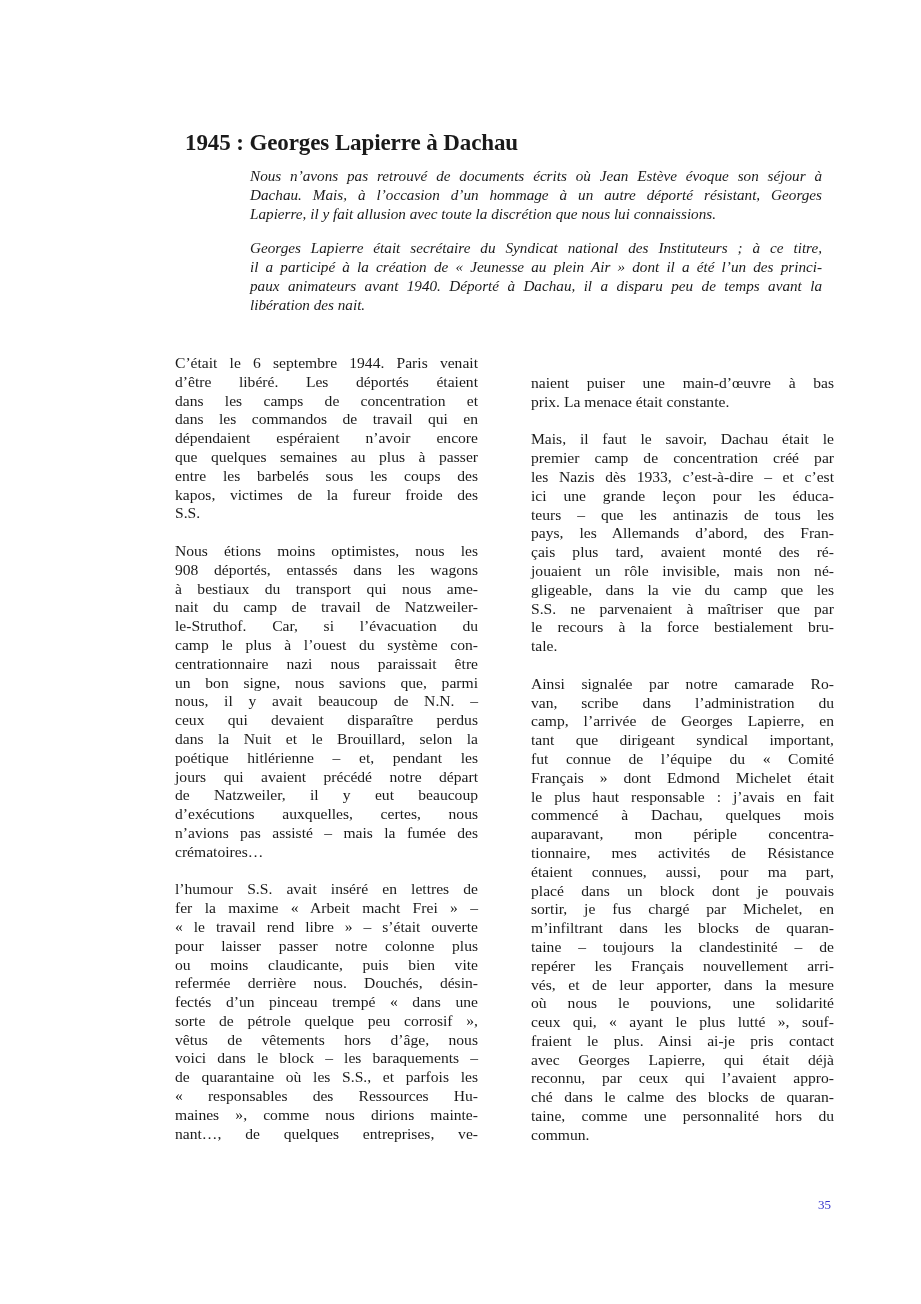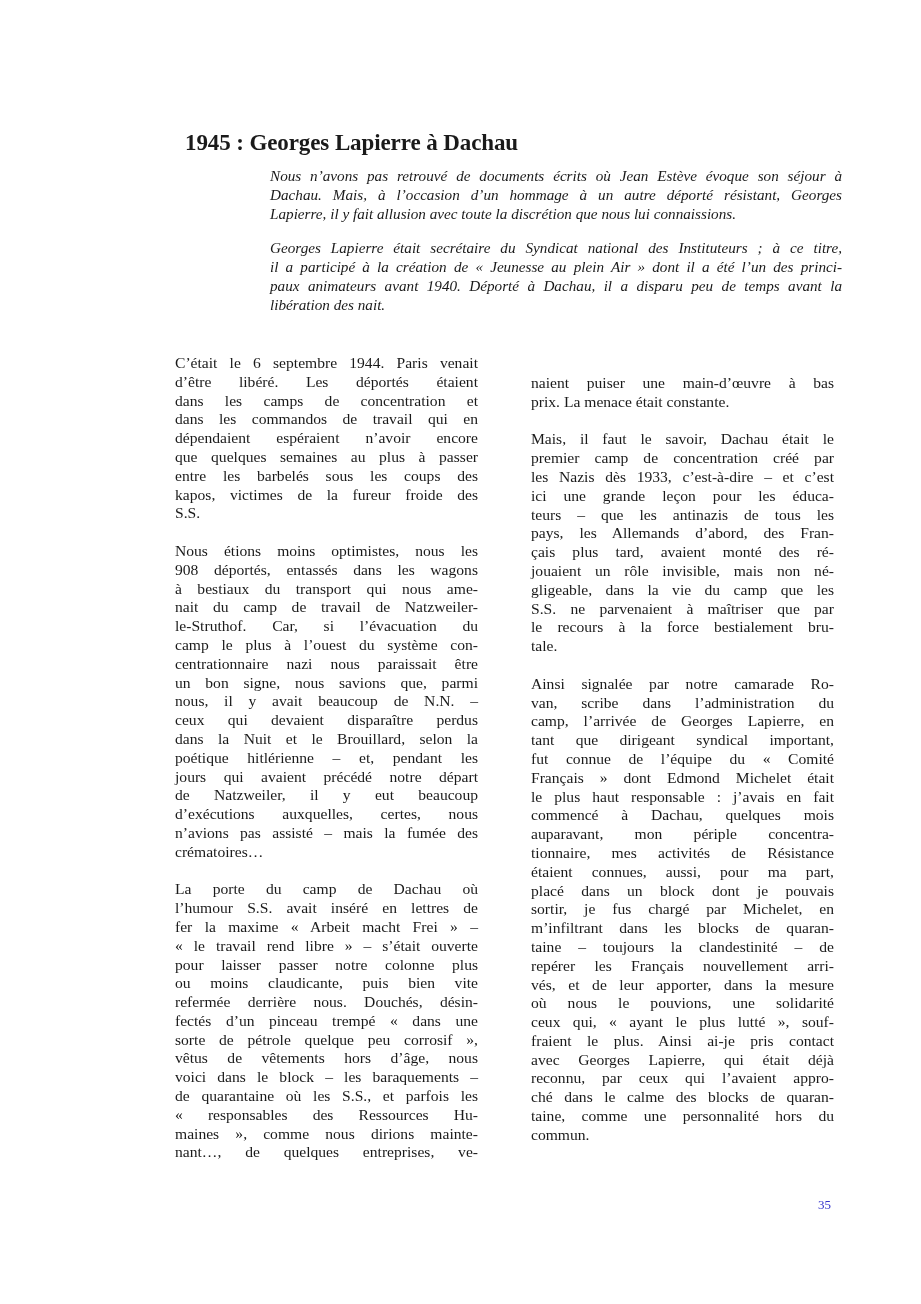--- a/index.html
+++ b/index.html
@@ -1,19 +1,19 @@
 <!DOCTYPE html>
 <html><head>
 <meta charset="utf-8">
 <style>
   html, body { margin: 0; padding: 0; background: #ffffff; }
   body { width: 921px; height: 1304px; position: relative; overflow: hidden;
          font-family: "Liberation Serif", "DejaVu Serif", serif; color: #1a1a1a; }
   .title { position: absolute; left: 175px; top: 120px; font-size: 23px; font-weight: bold; letter-spacing: -0.1px; margin: 10px; }
-  .intro { position: absolute; left: 270px; top: 166px; width: 572px; font-style: italic; font-size: 15.2px; line-height: 19px; }
+  .intro { position: absolute; left: 250px; top: 166px; width: 572px; font-style: italic; font-size: 15.2px; line-height: 19px; }
   .intro p { margin: 0 0 15px 0; }
   .intro .ln { display: block; text-align: justify; text-align-last: justify; white-space: nowrap; }
   .intro .ln.last { text-align-last: left; }
   .col { position: absolute; top: 354px; width: 303px; font-size: 15.6px; line-height: 18.8px; }
   .col.left { left: 175px; }
   .col.right { left: 531px; margin-top: 20px; }
   .col p { margin: 0 0 18.8px 0; }
   .ln { display: block; text-align: justify; text-align-last: justify; white-space: nowrap; }
   .ln.last { text-align-last: left; }
   .pagenum { position: absolute; left: 818px; top: 1197px; font-size: 13px; color: #3333cc; }
@@ -62,21 +62,20 @@
       <span class="ln">ceux qui devaient disparaître perdus</span>
       <span class="ln">dans la Nuit et le Brouillard, selon la</span>
       <span class="ln">poétique hitlérienne – et, pendant les</span>
       <span class="ln">jours qui avaient précédé notre départ</span>
       <span class="ln">de Natzweiler, il y eut beaucoup</span>
       <span class="ln">d’exécutions auxquelles, certes, nous</span>
       <span class="ln">n’avions pas assisté – mais la fumée des</span>
       <span class="ln last">crématoires…</span>
     </p>
     <p>
-      <span class="ln">La porte du camp de Dachau où</span>
       <span class="ln">l’humour S.S. avait inséré en lettres de</span>
       <span class="ln">fer la maxime « Arbeit macht Frei » –</span>
       <span class="ln">« le travail rend libre » – s’était ouverte</span>
       <span class="ln">pour laisser passer notre colonne plus</span>
       <span class="ln">ou moins claudicante, puis bien vite</span>
       <span class="ln">refermée derrière nous. Douchés, désin-</span>
       <span class="ln">fectés d’un pinceau trempé « dans une</span>
       <span class="ln">sorte de pétrole quelque peu corrosif »,</span>
       <span class="ln">vêtus de vêtements hors d’âge, nous</span>
       <span class="ln">voici dans le block – les baraquements –</span>

